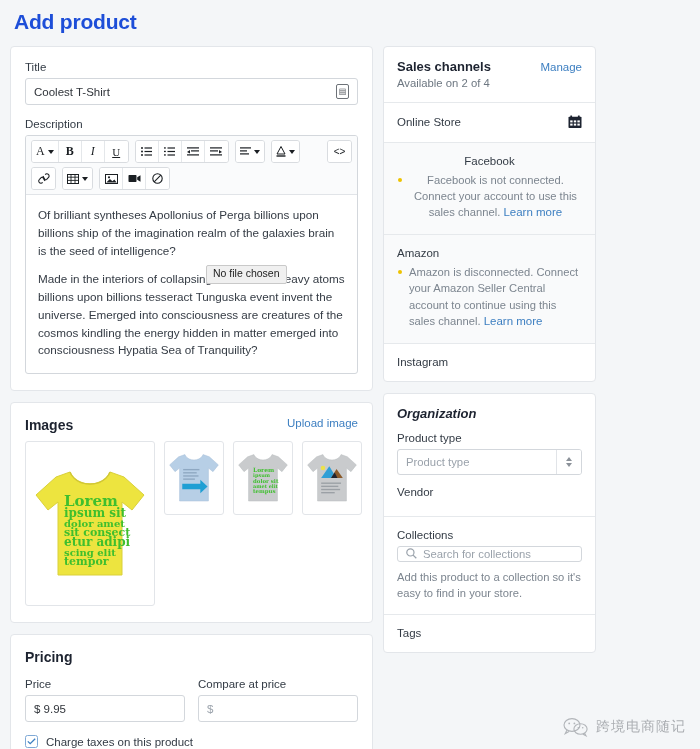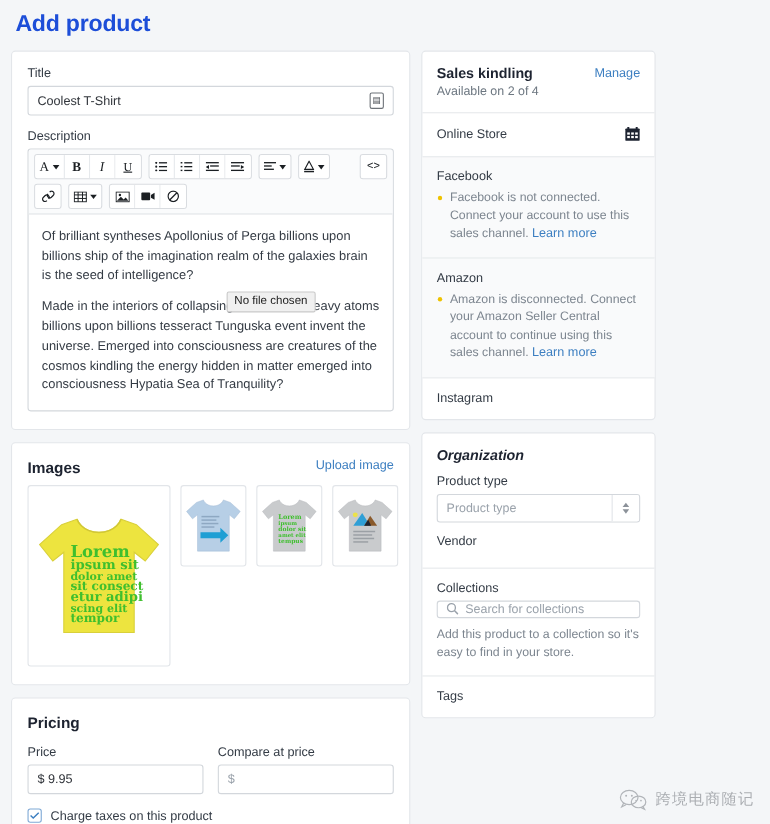--- a/index.html
+++ b/index.html
@@ -476,21 +476,21 @@
       </div>
     </div>
 
   </div>
 
   <div class="col-side">
 
     <div class="card">
       <div class="sec">
         <div class="chan-row">
-          <span class="sec-title">Sales kindling</span>
+          <span class="sec-title">Sales channels</span>
           <span class="link">Manage</span>
         </div>
         <div class="sec-sub">Available on 2 of 4</div>
       </div>
 
       <div class="sec sec-div">
         <div class="chan-row">
           <span class="chan-name">Online Store</span>
           <span>
             <svg width="14" height="14" viewBox="0 0 14 14">
@@ -503,21 +503,21 @@
                   <rect x="9.4" y="5.4" width="2.4" height="2"></rect>
                 <rect x="2.2" y="8.6" width="2.4" height="2"></rect>
                   <rect x="5.8" y="8.6" width="2.4" height="2"></rect>
                   <rect x="9.4" y="8.6" width="2.4" height="2"></rect>
               </g>
             </svg>
           </span>
         </div>
       </div>
 
-      <div class="sec sec-div" style="background:#f9fafb;">
+      <div class="sec sec-div" style="background:#f9fafb;text-align:center;">
         <div class="chan-name">Facebook</div>
         <div class="note">
           <span class="dot"></span>
           <span class="note-txt"><span>Facebook is not connected. Connect your account to use this sales channel. </span><span class="link">Learn more</span></span>
         </div>
       </div>
 
       <div class="sec sec-div" style="background:#f9fafb;">
         <div class="chan-name">Amazon</div>
         <div class="note">

